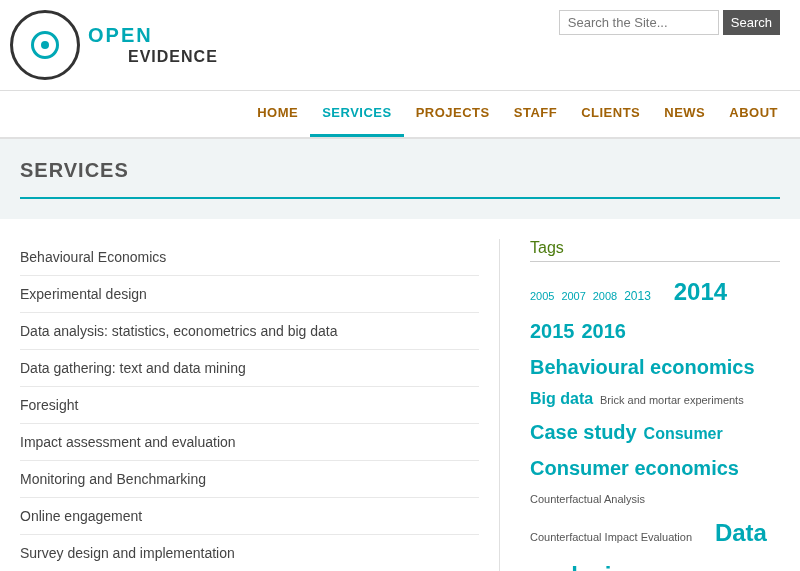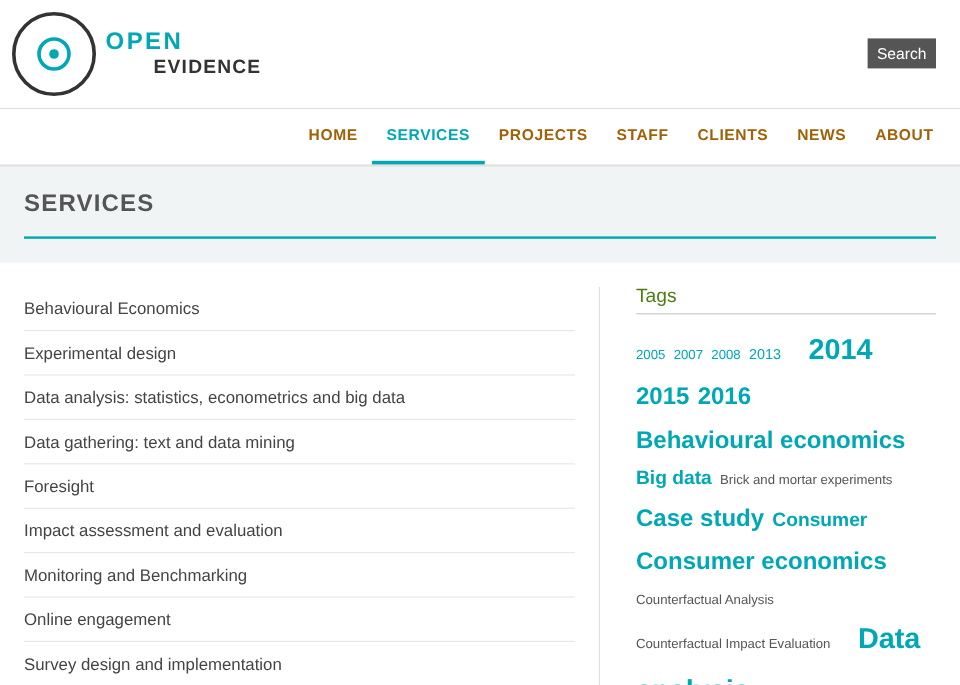--- a/index.html
+++ b/index.html
@@ -73,21 +73,20 @@
       width: 160px;
       color: #999;
     }
     .search-button {
       background: #555;
       color: #fff;
       border: none;
       padding: 5px 8px;
       font-size: 13px;
       cursor: pointer;
-      margin-top: 22px;
     }
 
     
     .nav {
       background: #fff;
       border-bottom: 2px solid #e0e0e0;
       display: flex;
       justify-content: flex-end;
       padding: 0 10px;
     }
@@ -191,20 +190,21 @@
       <div class="logo-inner-circle">
         <div class="logo-dot"></div>
       </div>
     </div>
     <div class="logo-text">
       <span class="logo-open">OPEN</span>
       <span class="logo-evidence">EVIDENCE</span>
     </div>
   </div>
   <div class="search-area">
+    <input class="search-input" type="text" placeholder="Search the Site..." style="">
     <button class="search-button">Search</button>
   </div>
 </div>
 
 <nav class="nav">
   <a href="#">HOME</a>
   <a href="#" class="active">SERVICES</a>
   <a href="#">PROJECTS</a>
   <a href="#">STAFF</a>
   <a href="#">CLIENTS</a>

